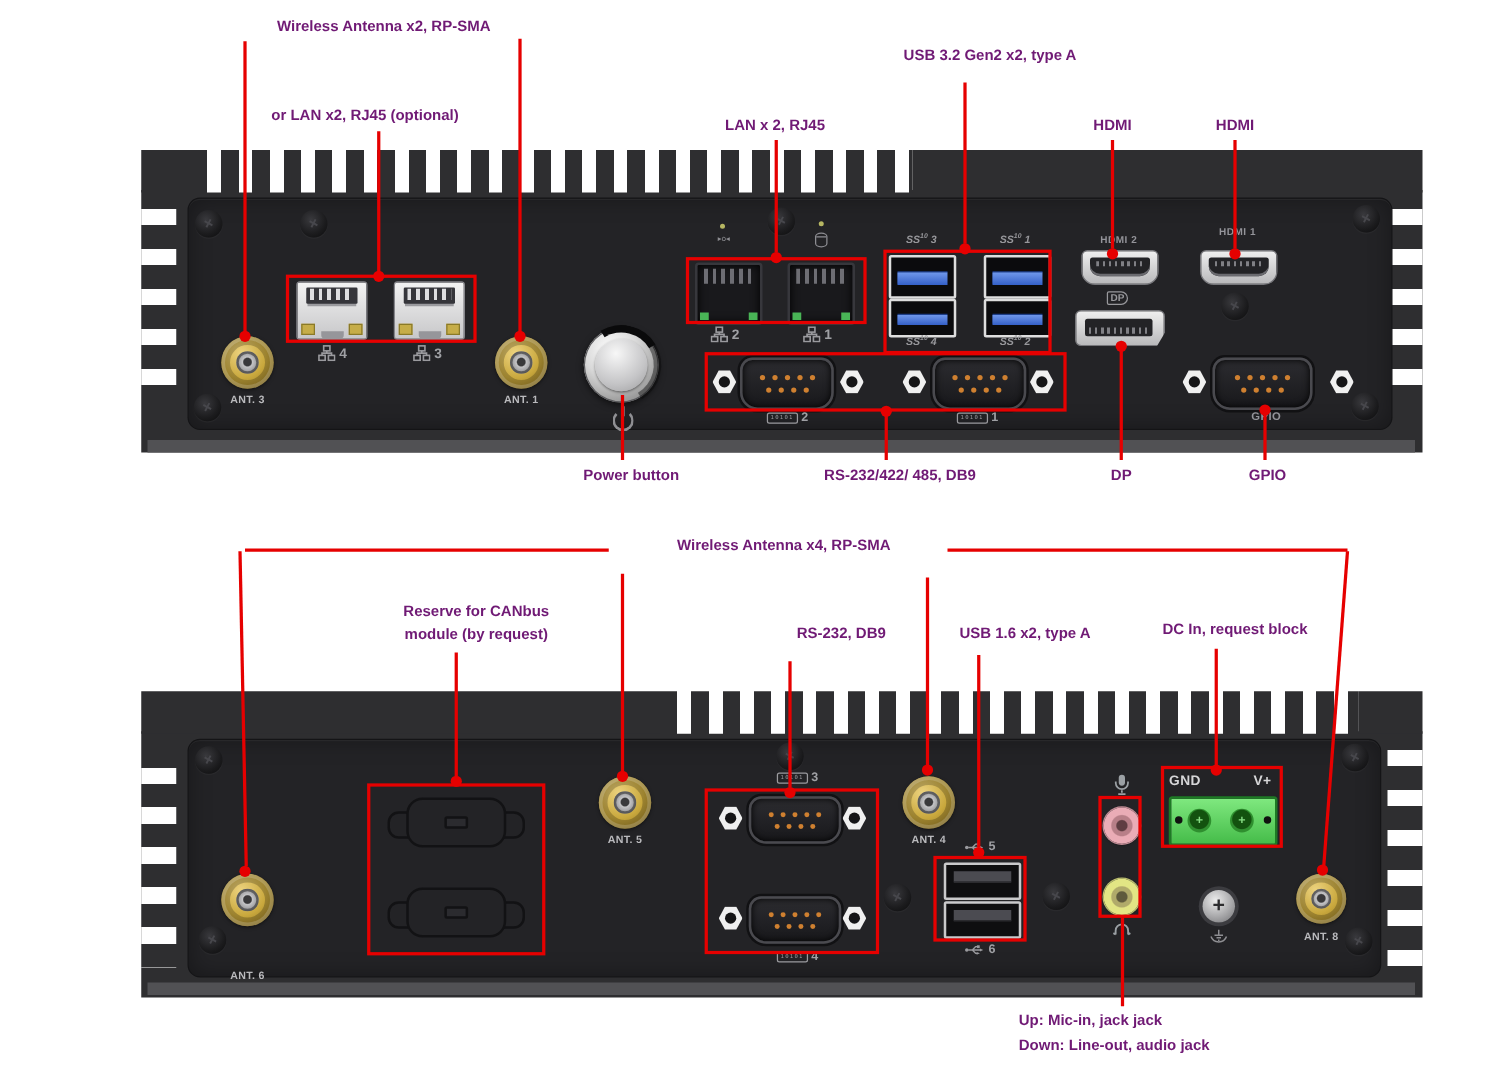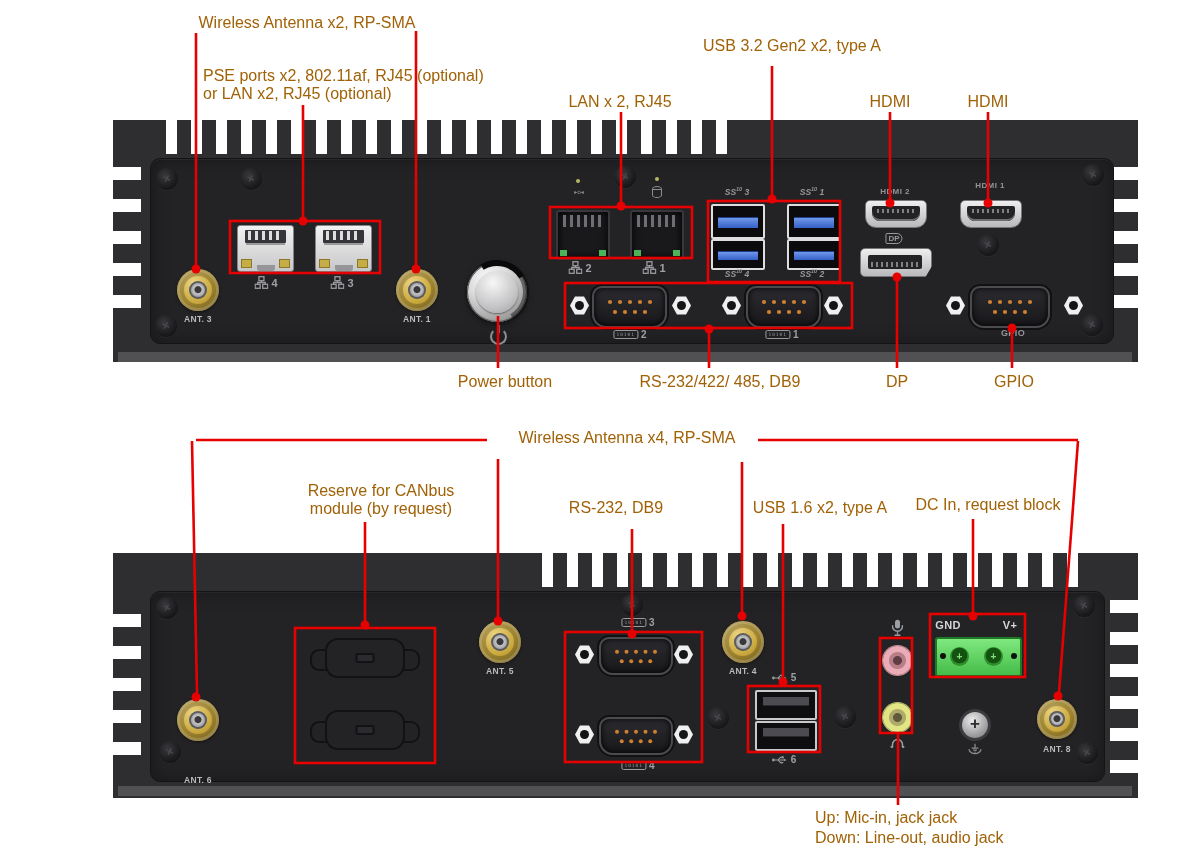--- a/index.html
+++ b/index.html
@@ -128,21 +128,21 @@
   .sslabel sup { font-size:5.5px; }
   .ser-icon { display:inline-block; border:1px solid #9a9a9e; border-radius:2px; padding:0 2px;
          font:4.5px "DejaVu Sans Mono",monospace; color:#9a9a9e; letter-spacing:1px; line-height:7px; }
   .led-dot { position:absolute; width:4px; height:4px; border-radius:50%; background:#b6b662; }
   .tiny-glyph { position:absolute; transform:translateX(-50%); font:6px "DejaVu Sans",sans-serif; color:#8d8d92; white-space:nowrap; }
   .cyl { position:absolute; width:8px; height:10px; border:1px solid #8d8d92; border-radius:50%/26%; }
   .cyl::before { content:""; position:absolute; left:0; right:0; top:2px; border-top:1px solid #8d8d92; }
 
   
   .overlay { position:absolute; left:0; top:0; z-index:20; pointer-events:none; }
-  .callout { position:absolute; z-index:30; font-size:16px; color:#a16207; white-space:nowrap; }
+  .callout { position:absolute; z-index:30; font-size:12px; color:#701a75; white-space:nowrap;font-weight:bold; }
   .callout.center { transform:translateX(-50%); }
   .icon-svg { position:absolute; }
 </style>
 </head>
 <body>
 
 <div class="scene">
 
   <svg width="0" height="0" style="position:absolute">
     <defs>
@@ -467,33 +467,32 @@
       <rect x="565" y="283" width="287" height="45"></rect>
       <rect x="295" y="628" width="140" height="135"></rect>
       <rect x="565" y="632" width="137" height="130"></rect>
       <rect x="748" y="686" width="72" height="66"></rect>
       <rect x="880" y="638" width="32" height="95"></rect>
       <rect x="930" y="614" width="95" height="63"></rect>
     </g>
   </svg>
 
   <div class="callout center" style="left:307px;top:14px">Wireless Antenna x2, RP-SMA</div>
-  <div class="callout" style="left:203px;top:67px">PSE ports x2, 802.11af, RJ45 (optional)</div>
-  <div class="callout" style="left:203px;top:85px">or LAN x2, RJ45 (optional)</div>
+  <div class="callout" style="left:217px;top:85px">or LAN x2, RJ45 (optional)</div>
   <div class="callout center" style="left:620px;top:93px">LAN x 2, RJ45</div>
   <div class="callout center" style="left:792px;top:37px">USB 3.2 Gen2 x2, type A</div>
   <div class="callout center" style="left:890px;top:93px">HDMI</div>
   <div class="callout center" style="left:988px;top:93px">HDMI</div>
   <div class="callout center" style="left:505px;top:373px">Power button</div>
   <div class="callout center" style="left:720px;top:373px">RS-232/422/ 485, DB9</div>
   <div class="callout center" style="left:897px;top:373px">DP</div>
   <div class="callout center" style="left:1014px;top:373px">GPIO</div>
 
   <div class="callout center" style="left:627px;top:429px">Wireless Antenna x4, RP-SMA</div>
   <div class="callout center" style="left:381px;top:482px">Reserve for CANbus</div>
   <div class="callout center" style="left:381px;top:500px">module (by request)</div>
-  <div class="callout center" style="left:616px;top:499px">RS-232, DB9</div>
+  <div class="callout center" style="left:673px;top:499px">RS-232, DB9</div>
   <div class="callout center" style="left:820px;top:499px">USB 1.6 x2, type A</div>
   <div class="callout center" style="left:988px;top:496px">DC In, request block</div>
   <div class="callout" style="left:815px;top:809px">Up: Mic-in, jack jack</div>
   <div class="callout" style="left:815px;top:829px">Down: Line-out, audio jack</div>
 
 </div>
 
 </body></html>

